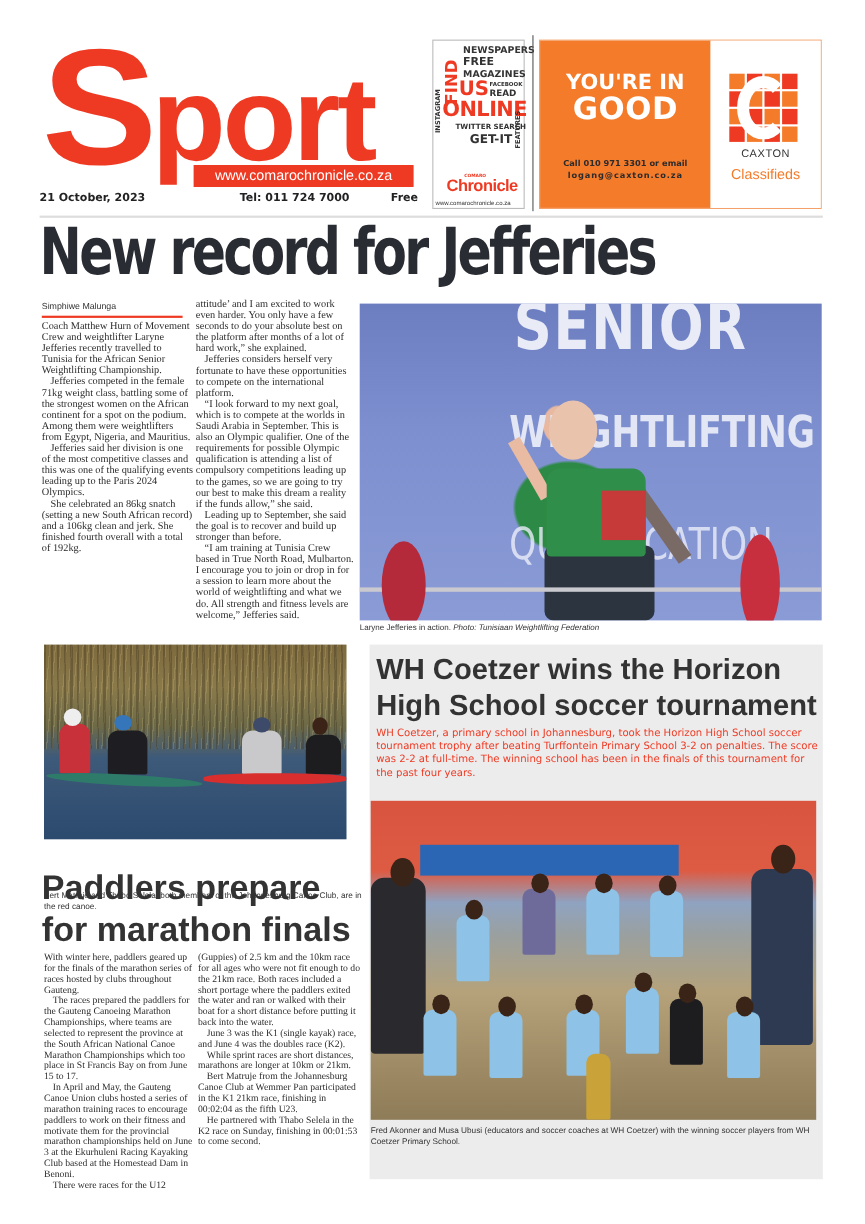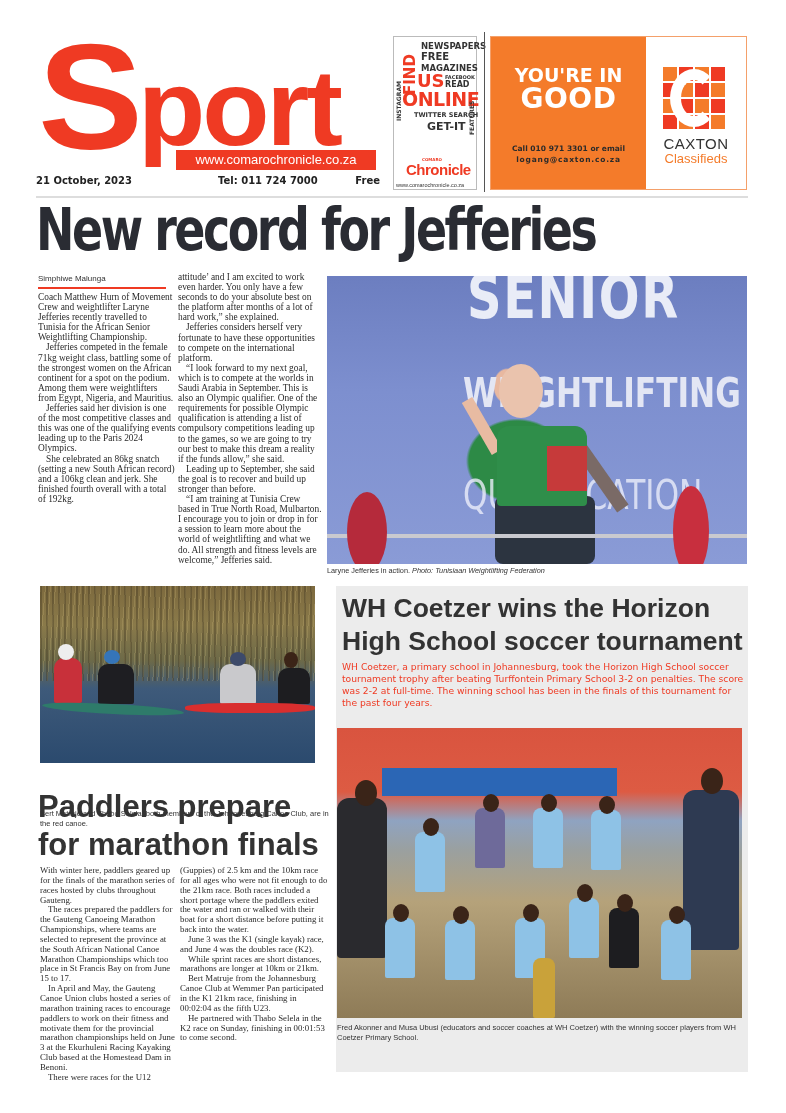--- a/index.html
+++ b/index.html
@@ -47,21 +47,21 @@
   .cx-youre { position: absolute; left: 0; width: 155px; top: 28px; font-size: 19px; font-weight: bold; line-height: 20px; }
   .cx-good { position: absolute; left: 0; width: 155px; top: 48px; font-size: 28px; font-weight: bold; line-height: 28px; letter-spacing: 0.5px; }
   .cx-hands { position: absolute; left: 0; width: 155px; top: 76px; font-size: 26px; font-weight: bold; line-height: 28px; }
   .cx-call { position: absolute; left: 0; width: 155px; top: 107px; font-size: 7.5px; color: #2b2b2b; font-weight: bold; }
   .cx-email { position: absolute; left: 0; width: 155px; top: 118px; font-size: 7.5px; color: #2b2b2b; font-weight: bold; letter-spacing: 0.8px; }
   .cx-white { position: absolute; left: 155px; top: 0; width: 100px; height: 152px; background: #fff; }
   .cx-grid { position: absolute; left: 17px; top: 30px; width: 62px; height: 62px; display: grid; grid-template-columns: repeat(4, 1fr); grid-template-rows: repeat(4, 1fr); gap: 2px; }
   .cx-grid div { background: #f47b2a; }
   .cx-grid div.r { background: #ef3a23; }
   .cx-c { position: absolute; left: 24px; top: 32px; width: 48px; height: 58px; border: 11px solid #fff; border-right-color: transparent; border-radius: 50%; }
-  .cx-name { position: absolute; left: 0; width: 100px; top: 98px; text-align: center; font-family: "Liberation Sans", sans-serif; font-size: 15px; color: #333; letter-spacing: 0.5px; }
+  .cx-name { position: absolute; left: 0; width: 100px; top: 98px; text-align: center; font-family: "Liberation Sans", sans-serif; font-size: 10px; color: #333; letter-spacing: 0.5px; }
   .cx-classified { position: absolute; left: 0; width: 100px; top: 114px; text-align: center; font-family: "Liberation Sans", sans-serif; font-size: 13px; color: #f47b2a; }
 
   .top-rule { position: absolute; left: 36px; top: 196px; width: 712px; height: 2px; background: #ddd; }
 
   
   .headline { position: absolute; left: 36px; top: 198px; font-family: "DejaVu Sans", sans-serif; font-weight: bold; font-size: 56px; line-height: 62px; color: #2a2c33; letter-spacing: -3px; transform: scaleX(0.82) scaleY(1.05); transform-origin: left top; white-space: nowrap; }
 
   
   .byline { position: absolute; left: 38px; top: 274px; font-family: "Liberation Sans", sans-serif; font-size: 8px; color: #333; }
   .byline-rule { position: absolute; left: 38px; top: 287px; width: 128px; height: 2px; background: #ef3a23; }

